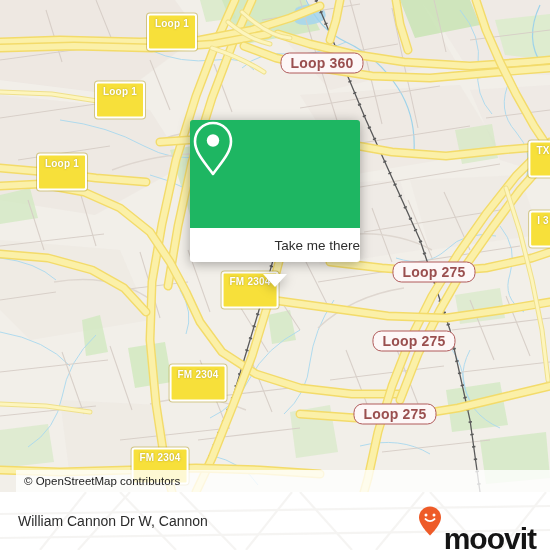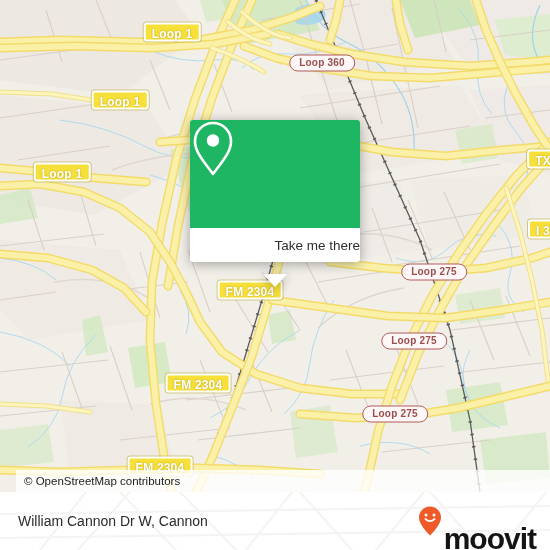--- a/index.html
+++ b/index.html
@@ -13,28 +13,28 @@
   
   #map{position:absolute;left:0;top:0;width:550px;height:492px;overflow:hidden;background:#f2efe9;}
   #map svg{position:absolute;left:0;top:0;}
 
   
   .lbl{position:absolute;white-space:nowrap;transform:translate(-50%,-50%);
        font-weight:bold;letter-spacing:.2px;line-height:1;}
   
   .shield-rect{
     background:#f7e03a;border:2px solid #ffffff;border-radius:3px;
-    color:#ffffff;font-size:12px;padding:3px 6px 0 6px;
+    color:#ffffff;font-size:10px;padding:3px 6px 20px 6px;
     box-shadow:0 0 0 1px rgba(180,160,40,.5);
     text-shadow:0 0 2px rgba(120,105,20,.55);
   }
   
   .shield-pill{
     background:#fdf7f7;border:1.6px solid #b05a5a;border-radius:9px;
-    color:#9a4f4f;font-size:10px;padding:2px 9px 3px 9px;
+    color:#9a4f4f;font-size:14px;padding:2px 9px 3px 9px;
   }
 
   
   #popup{position:absolute;left:190px;top:120px;width:170px;z-index:40;
          filter:drop-shadow(0 2px 6px rgba(0,0,0,.33));}
   #popup-body{width:170px;height:108px;background:#1eb662;border-radius:3px 3px 0 0;
               display:flex;align-items:center;justify-content:center;}
   #popup-footer{width:170px;height:34px;background:#ffffff;border-radius:0 0 3px 3px;
                 display:flex;align-items:center;justify-content:flex-end;}
   #popup-footer span{font-size:13.5px;color:#2e2e2e;font-weight:400;}

